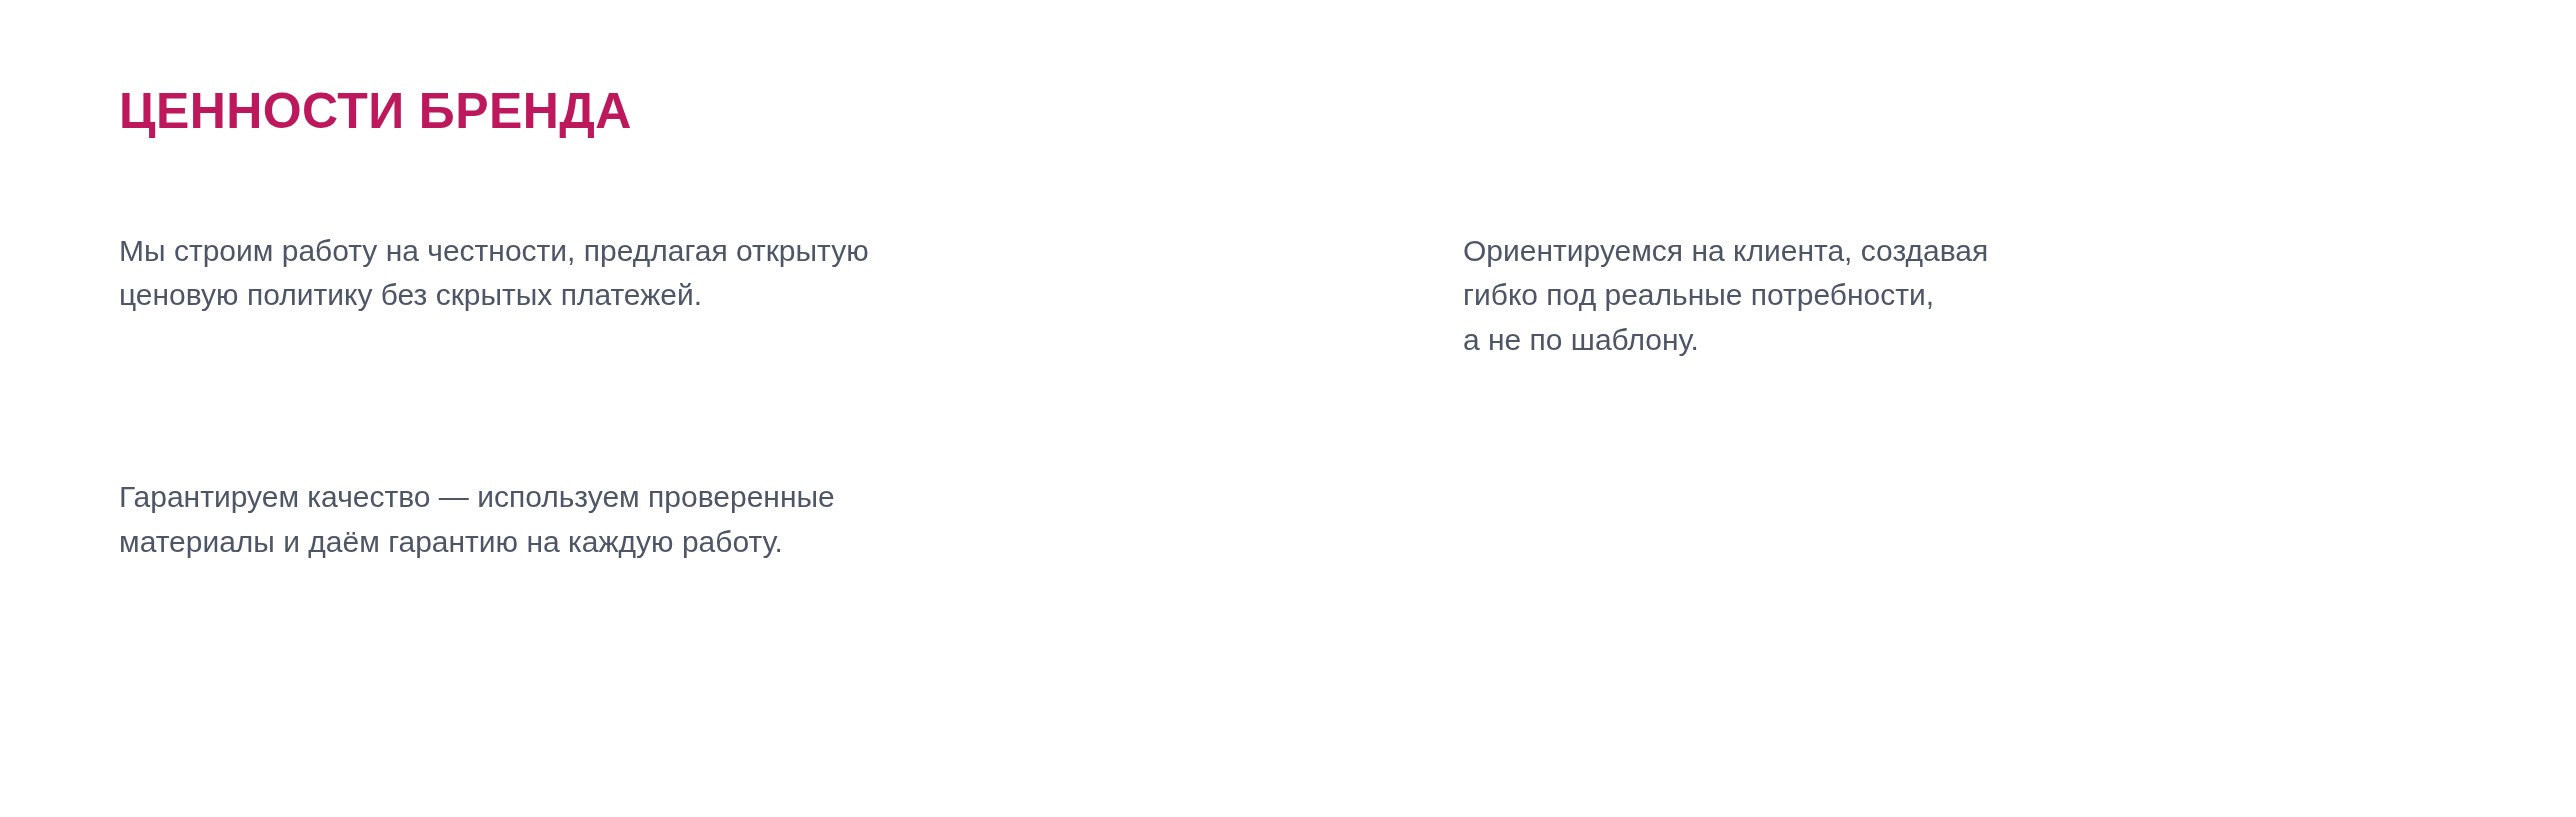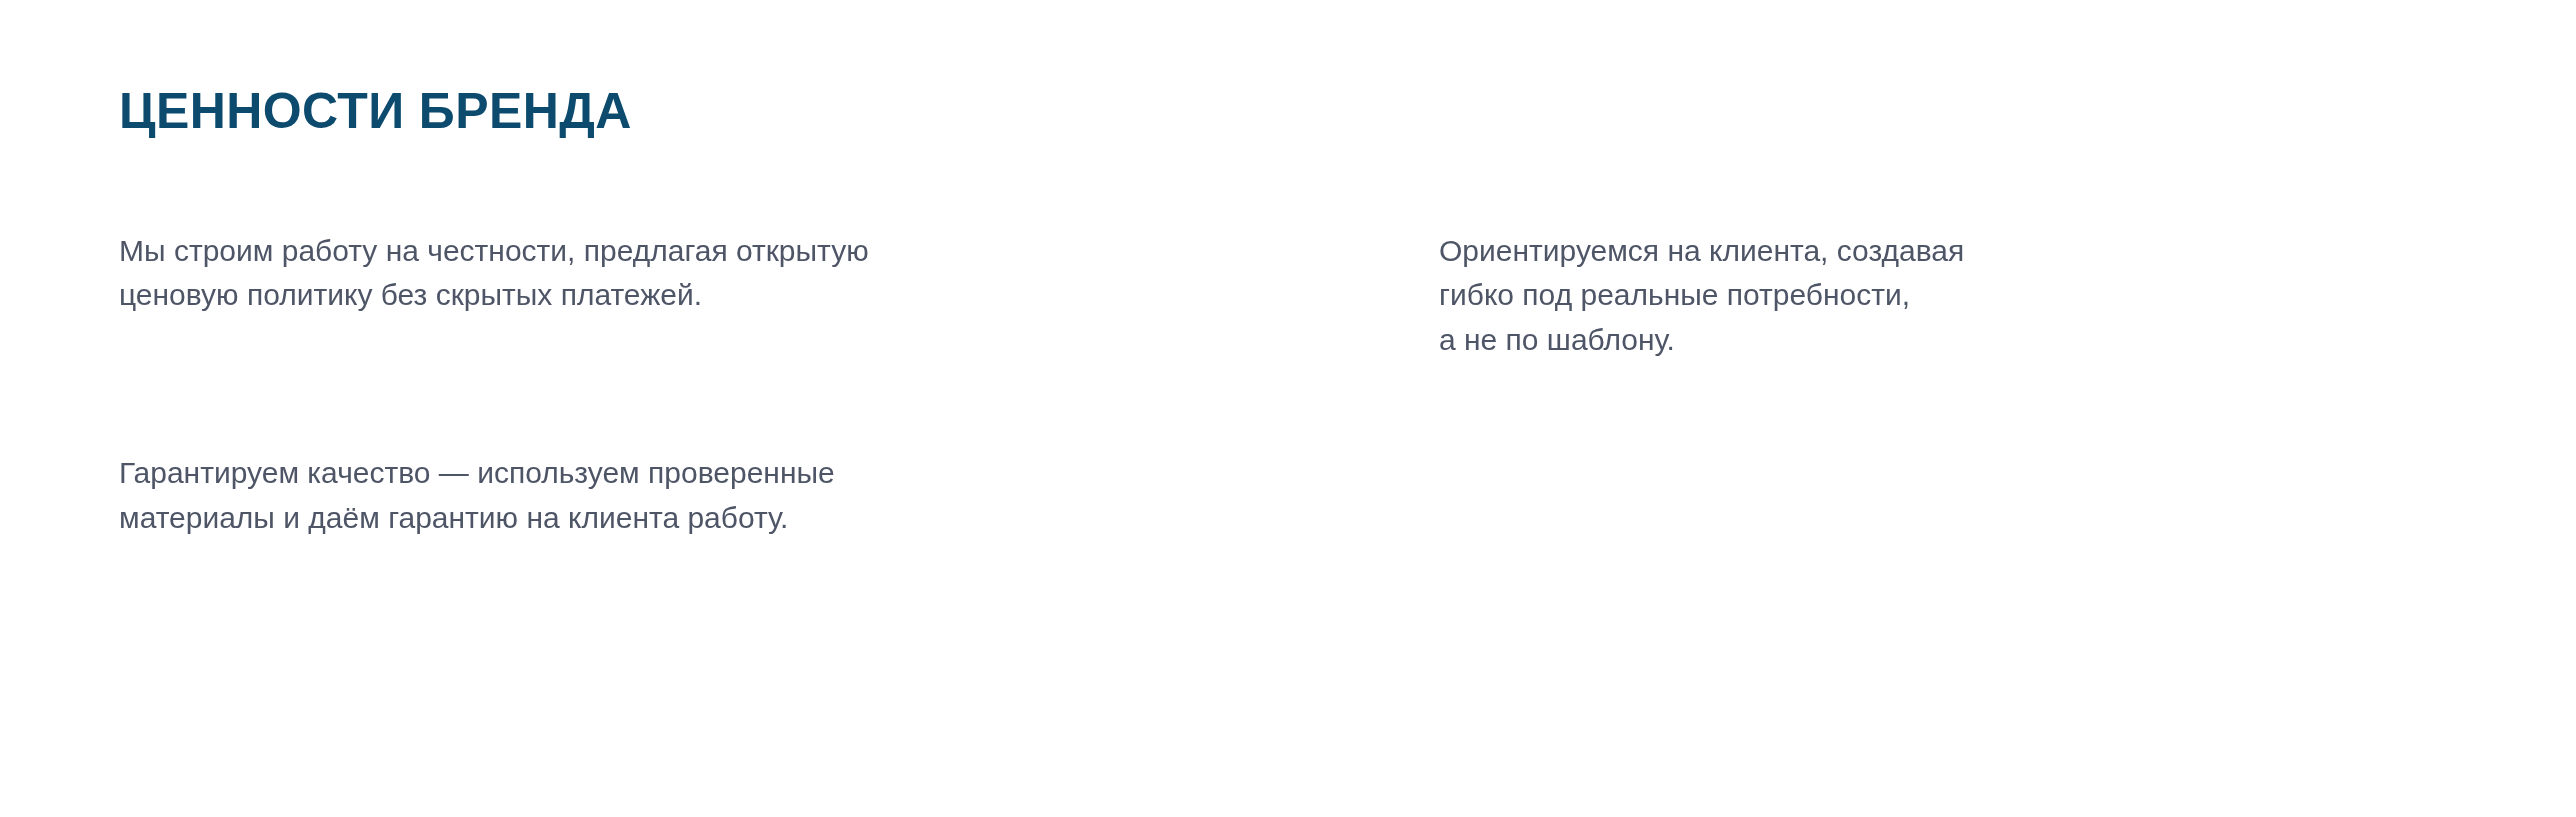--- a/index.html
+++ b/index.html
@@ -24,30 +24,31 @@
     padding: 0 0 0 119px;
   }
 
   .section-title {
     margin: 0;
     padding-top: 84px;
     font-size: 50px;
     line-height: 1.1;
     font-weight: 700;
     letter-spacing: 0.4px;
-    color: #0c4a6e;
+    color: #be185d;
     text-transform: uppercase;
   }
 
   .values-grid {
     margin-top: 90px;
     display: grid;
     grid-template-columns: 1320px 805px;
     column-gap: 0;
     row-gap: 0;
+    gap: 24px;
   }
 
   .value-cell {
     box-sizing: border-box;
     padding-right: 48px;
   }
 
   .value-cell.row-2 {
     padding-top: 89px;
   }
@@ -80,19 +81,19 @@
     </div>
 
     <div class="value-cell col-right row-1">
       <p class="value-text">Ориентируемся на клиента, создавая
 гибко под реальные потребности,
 а не по шаблону.</p>
     </div>
 
     <div class="value-cell col-left row-2">
       <p class="value-text">Гарантируем качество — используем проверенные
-материалы и даём гарантию на клиента работу.</p>
+материалы и даём гарантию на каждую работу.</p>
     </div>
 
 
   </div>
 </div>
 
 
 </body></html>

